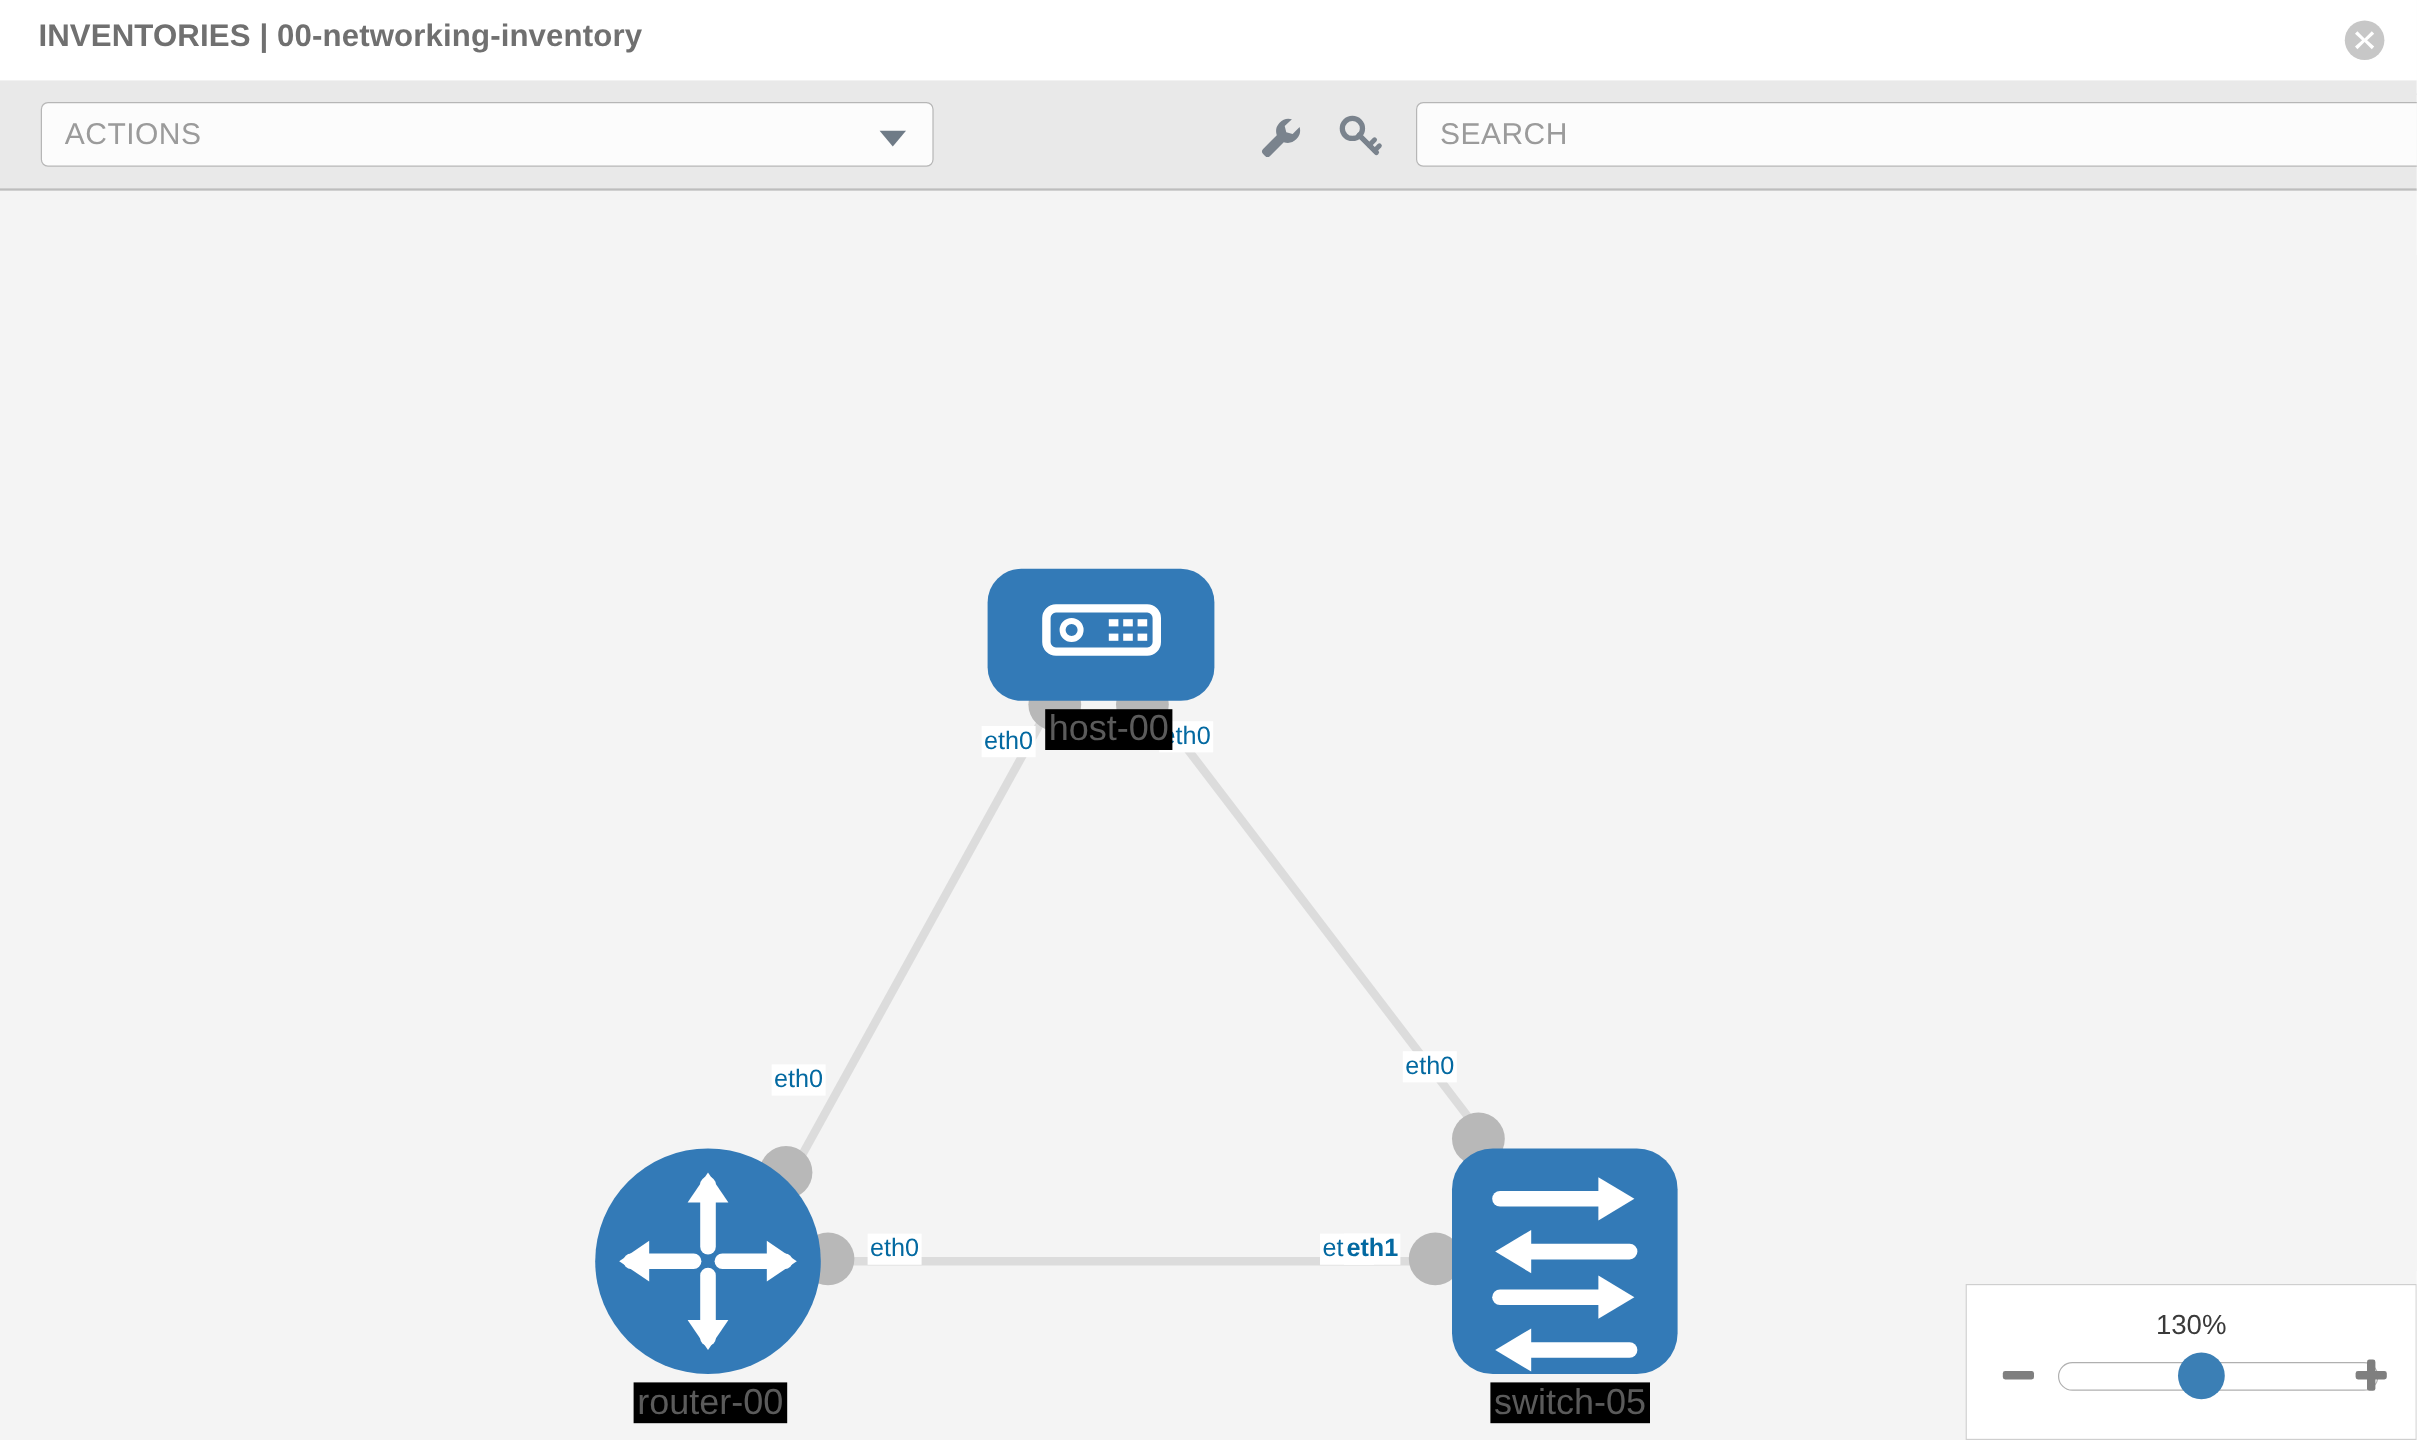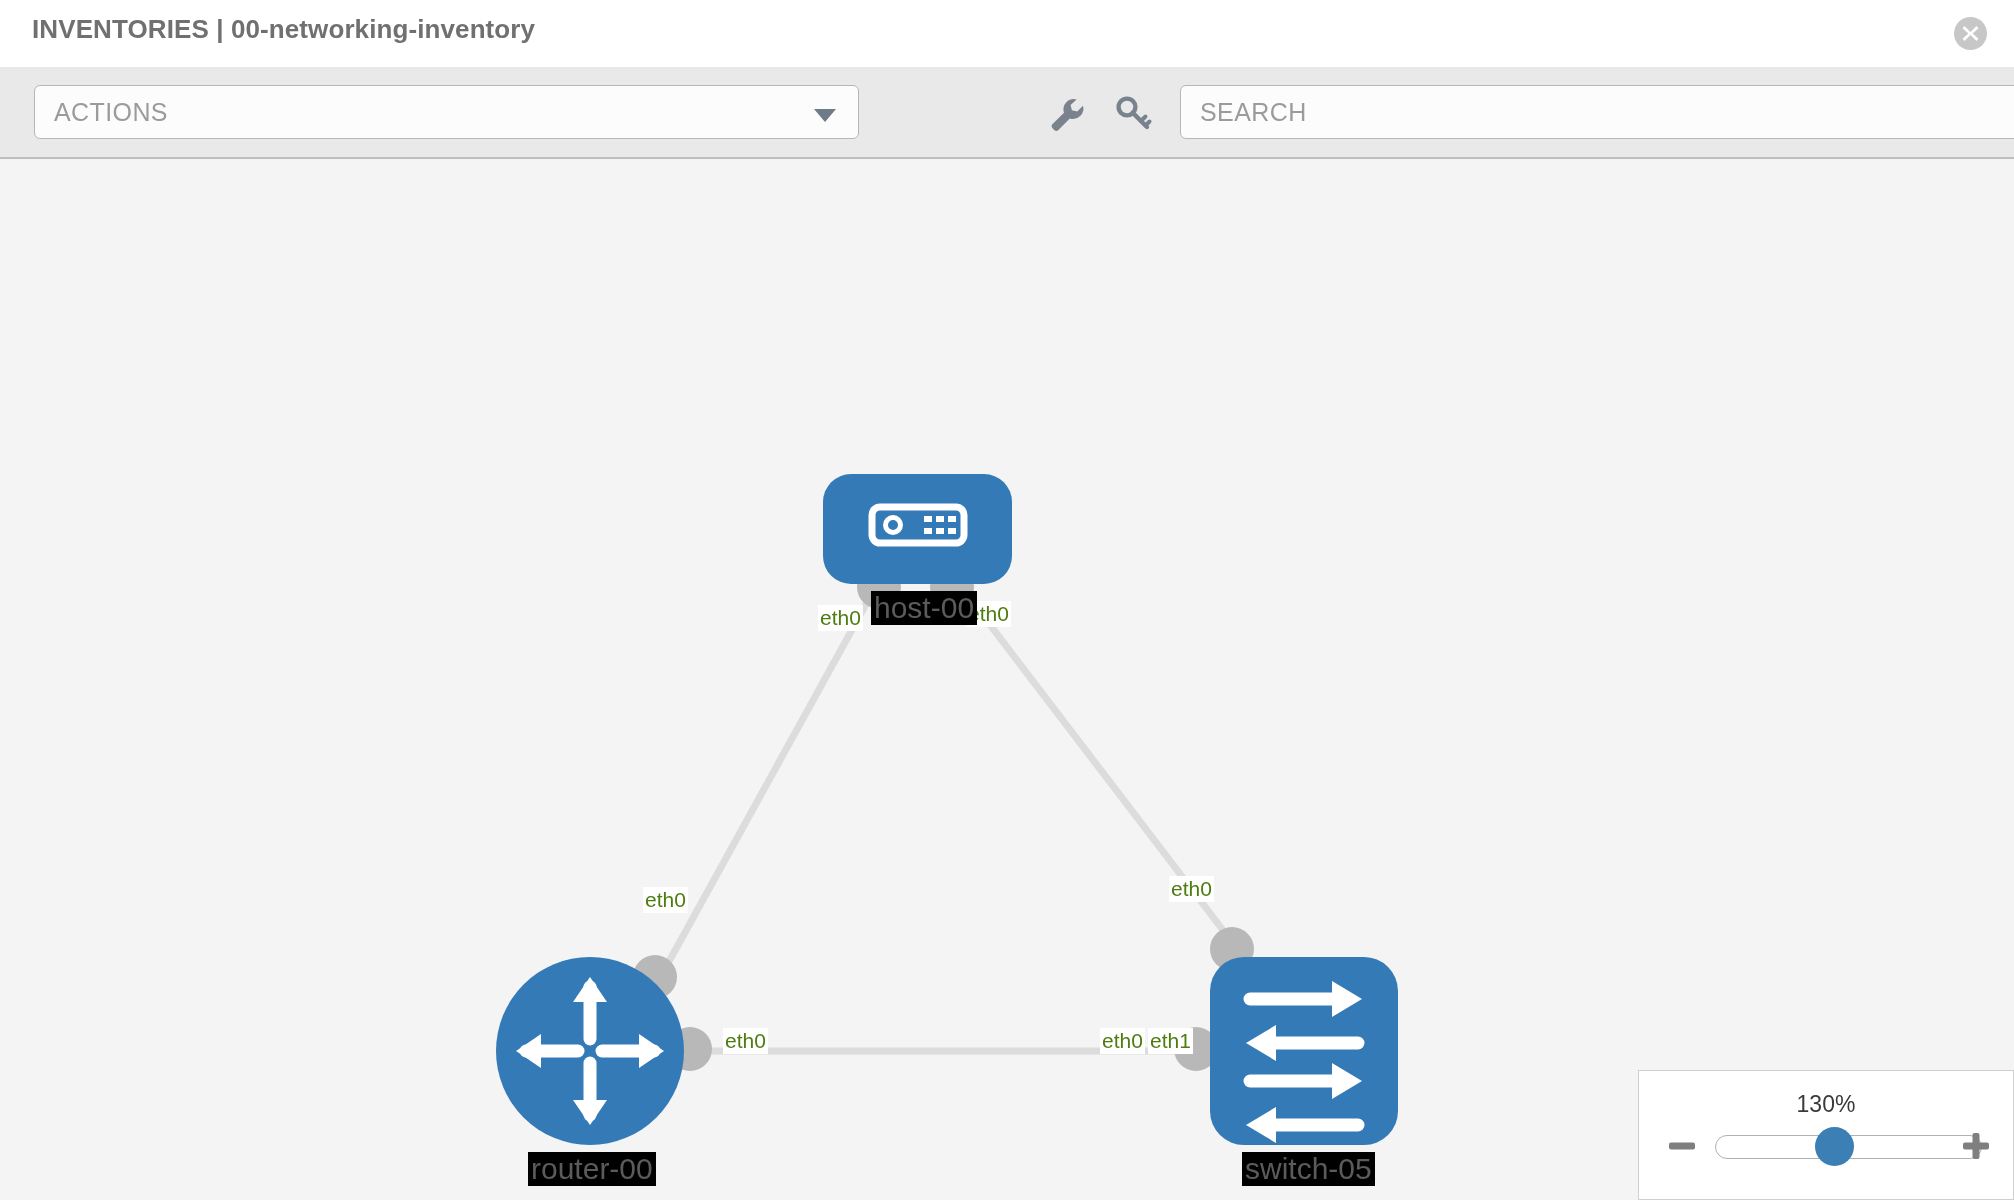--- a/index.html
+++ b/index.html
@@ -29,21 +29,21 @@
   }
   .close-btn svg { display: block; }
 
   
   .toolbar {
     position: absolute; left: 0; top: 67px; width: 2014px; height: 92px;
     background: #e9e9e9; border-bottom: 2px solid #bdbdbd;
   }
   .actions-select {
     position: absolute; left: 34px; top: 85px;
-    width: 825px; height: 54px;
+    width: 744px; height: 54px;
     background: #fcfcfc; border: 1px solid #b6b6b6; border-radius: 6px;
     cursor: pointer;
   }
   .actions-select .lbl {
     position: absolute; left: 19px; top: 12px;
     font-size: 25px; color: #9b9b9b; letter-spacing: 0.4px;
   }
   .caret {
     position: absolute; right: 22px; top: 23px;
     width: 0; height: 0;
@@ -82,21 +82,21 @@
     background: #000000;
     color: #5b5b5b;
     white-space: nowrap;
     line-height: 1.05;
     padding: 1px 3px;
   }
   .node-label.big { font-size: 30px; }
   .iface-label {
     position: absolute;
     background: #ffffff;
-    color: #4d7c0f;
+    color: #0369a1;
     font-size: 21px;
     white-space: nowrap;
     padding: 1px 2px;
   }
 
   
   .zoom-panel {
     position: absolute; right: 0; bottom: 0;
     width: 376px; height: 130px;
     background: #ffffff; border: 1px solid #cfcfcf;
@@ -226,21 +226,21 @@
         </g>
       </g>
     </svg>
 
     <div class="iface-label" style="left:818px; top:446px;">eth0</div>
     <div class="iface-label" style="left:966px; top:442px;">eth0</div>
     <div class="iface-label" style="left:643px; top:728px;">eth0</div>
     <div class="iface-label" style="left:1169px; top:717px;">eth0</div>
     <div class="iface-label" style="left:723px; top:869px;">eth0</div>
     <div class="iface-label" style="left:1100px; top:869px;">eth0</div>
-    <div class="iface-label" style="left:1148px; top:869px;">eth1</div>
+    <div class="iface-label" style="left:1120px; top:869px;font-weight:bold;">eth1</div>
 
     <div class="node-label big" style="left:871px; top:432px;">host-00</div>
     <div class="node-label big" style="left:528px; top:993px;">router-00</div>
     <div class="node-label big" style="left:1242px; top:993px;">switch-05</div>
 
     <div class="zoom-panel">
       <div class="zoom-pct">130%</div>
       <div class="zoom-minus">
         <svg width="34" height="34" viewBox="0 0 34 34">
           <rect x="4" y="13.5" width="26" height="7" rx="2" fill="#7f7f7f"></rect>

